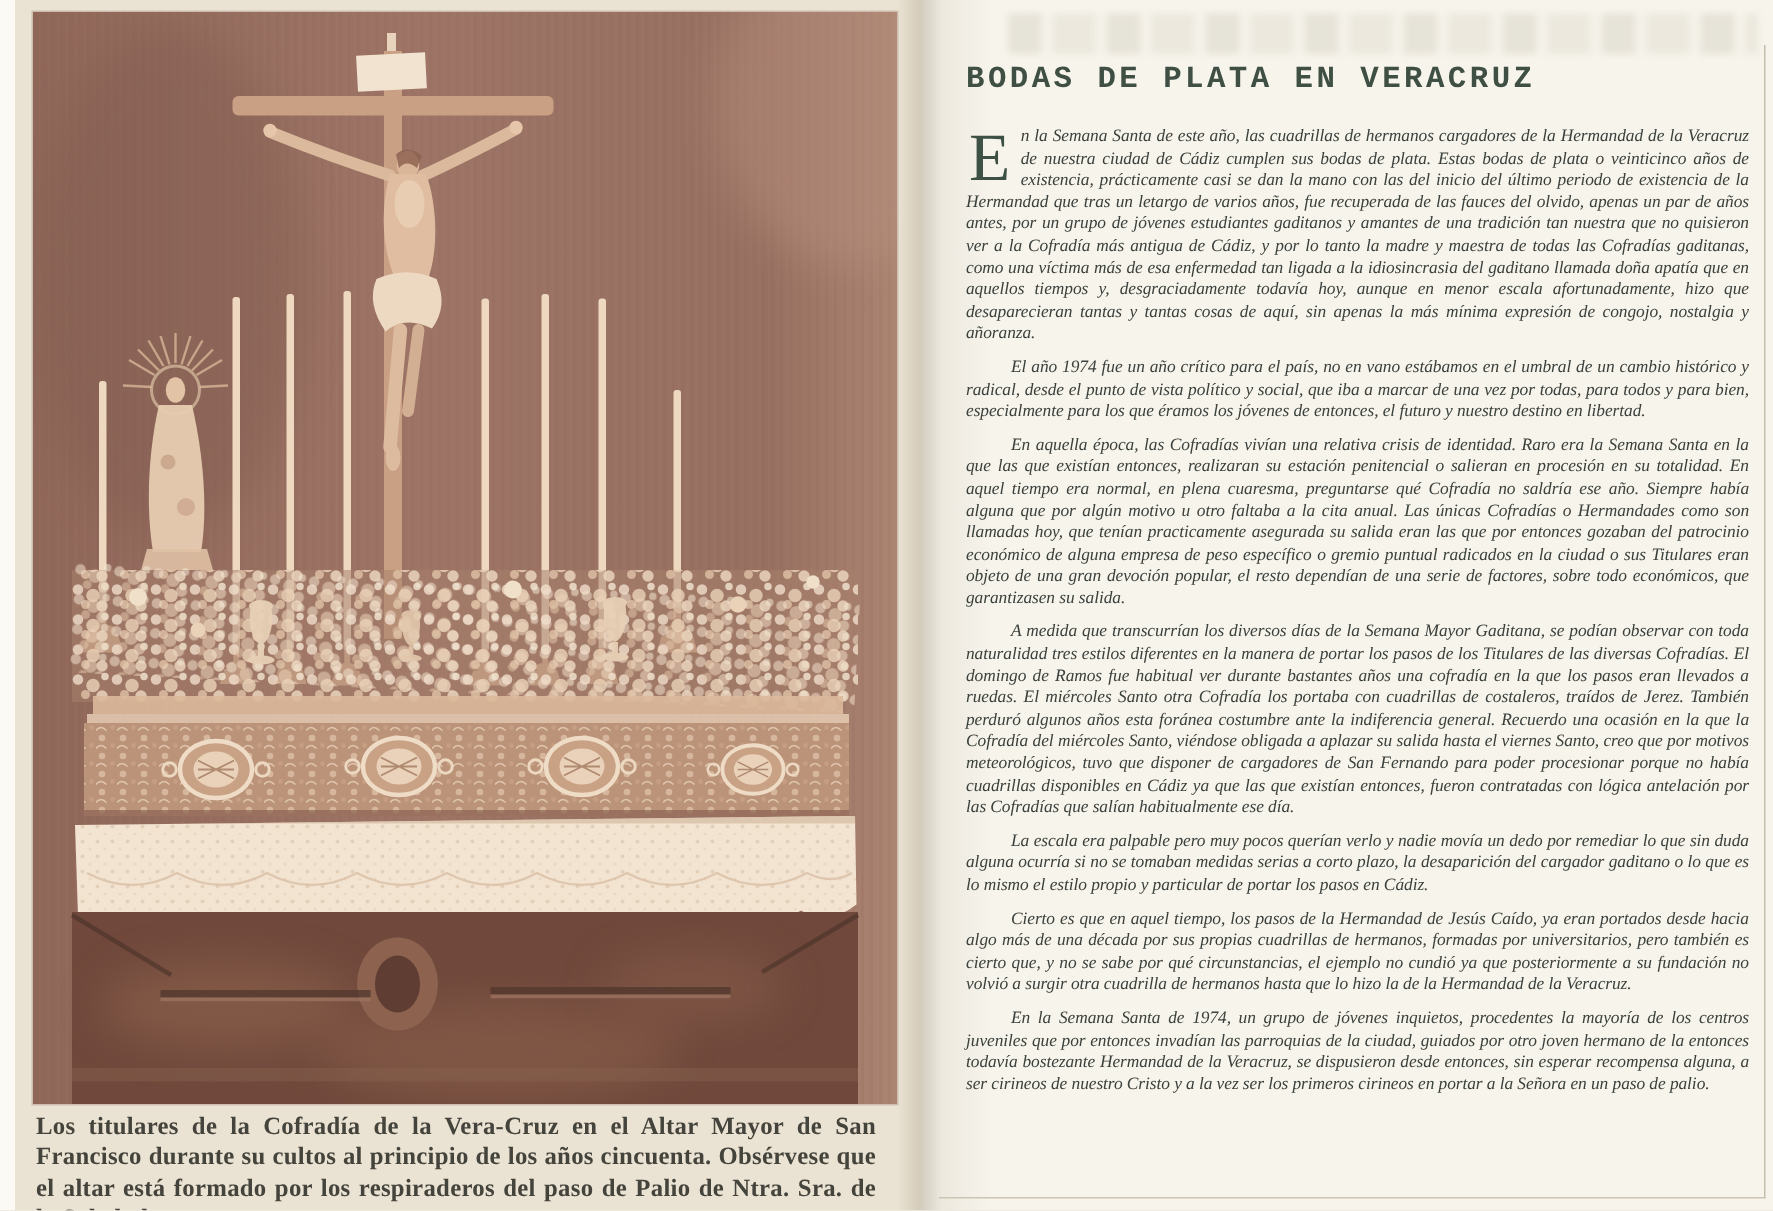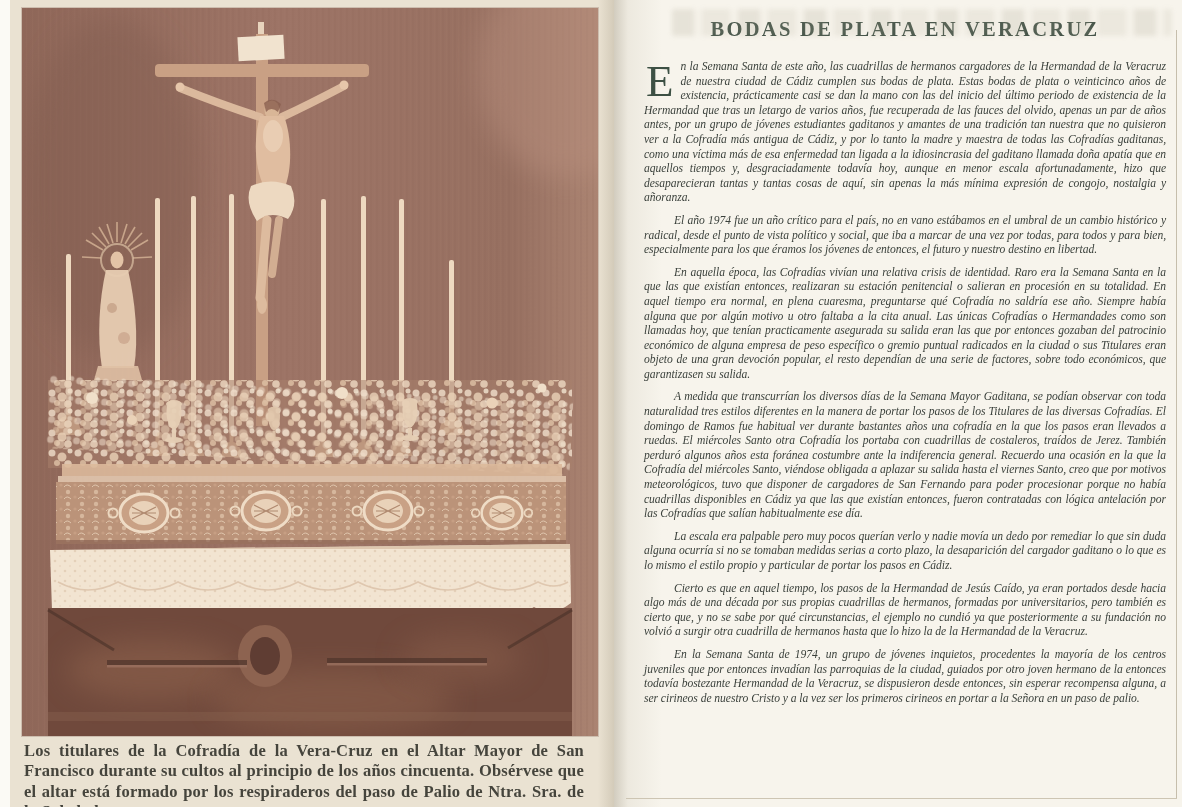--- a/index.html
+++ b/index.html
@@ -28,22 +28,22 @@
 
   
   .page-right{position:relative;width:568px;height:807px;background:var(--page-right-bg);overflow:hidden;
      background-image:linear-gradient(to right, rgba(150,140,118,.38) 0px, rgba(190,182,162,.18) 14px, rgba(190,182,162,0) 48px);
      padding:0 16px 0 30px;}
   .ghost-band{position:absolute;top:9px;left:58px;right:10px;height:27px;border-radius:2px;
      background:repeating-linear-gradient(90deg,
         rgba(176,170,150,.55) 0 22px, rgba(214,208,190,.15) 22px 30px,
         rgba(186,180,160,.45) 30px 58px, rgba(214,208,190,.12) 58px 66px);
      filter:blur(2.6px);opacity:.42;}
-  .article-title{margin-top:18px;text-align:center;font-size:20.5px;font-weight:bold;
-     letter-spacing:2.3px;color:var(--title-text);font-family:Liberation Serif, serif;}
+  .article-title{margin-top:42px;text-align:left;font-size:20.5px;font-weight:bold;
+     letter-spacing:2.3px;color:var(--title-text);font-family:Liberation Mono, monospace;}
   .article-body{margin-top:19px;font-style:italic;font-size:11.6px;line-height:14.6px;
      color:var(--body-text);text-align:justify;letter-spacing:-.05px;}
   .article-body p{margin:0 0 8px 0;text-indent:30px;}
   .article-body p.lead{text-indent:0;}
   .dropcap{float:left;font-style:normal;font-size:45px;line-height:37px;padding:3px 7px 0 2px;
      color:#3d5044;font-family:"Liberation Serif",serif;}
   .edge-line-right{position:absolute;right:5px;top:30px;bottom:8px;width:1px;background:#c6beac;}
   .edge-line-bottom{position:absolute;left:12px;right:5px;bottom:8px;height:1px;background:#cdc5b3;}
 </style>
 </head>

